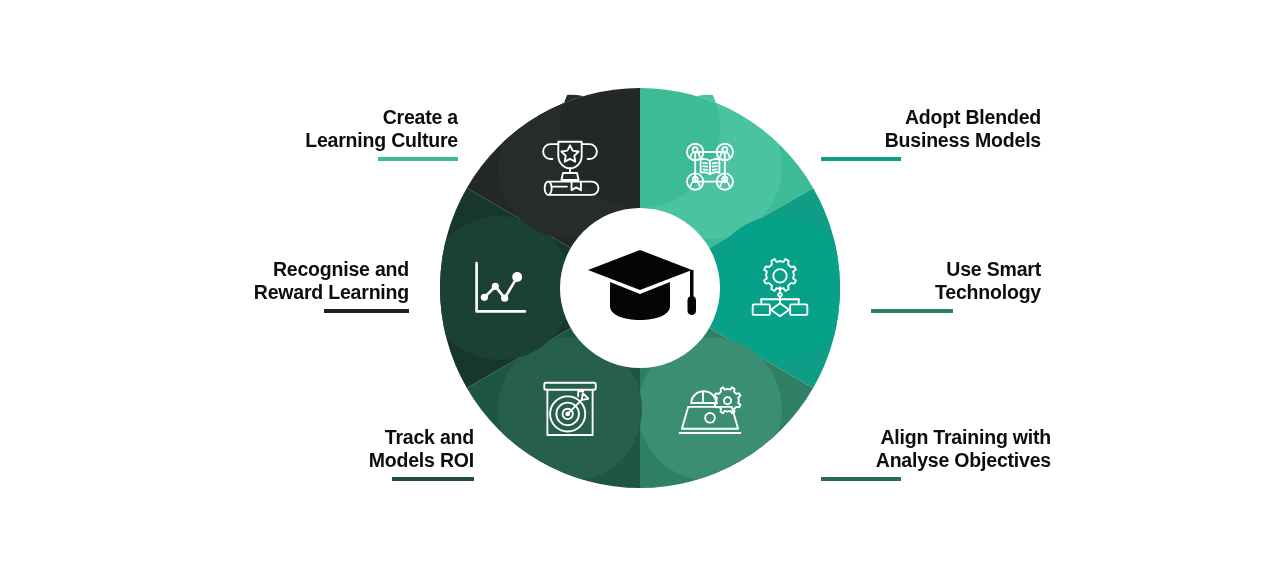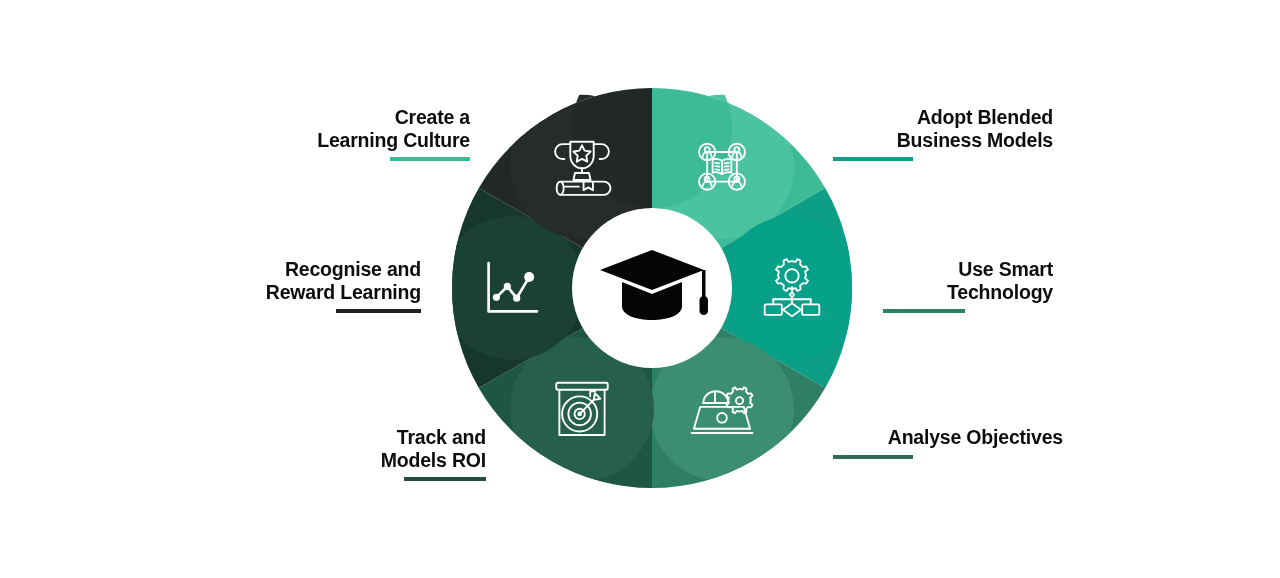--- a/index.html
+++ b/index.html
@@ -3,21 +3,21 @@
 <meta charset="utf-8">
 <style>
   html,body{margin:0;padding:0;}
   body{
     width:1280px;height:578px;
     background:#ffffff;
     font-family:"Liberation Sans", sans-serif;
     overflow:hidden;
     position:relative;
   }
-  #stage{position:absolute;inset:0;margin-left:12px;}
+  #stage{position:absolute;inset:0;}
 
   .wheel{
     position:absolute;
     left:440px;top:88px;
     width:400px;height:400px;
   }
   .wheel svg{display:block;width:400px;height:400px;overflow:visible;}
 
   .label{
     position:absolute;
@@ -202,17 +202,18 @@
     <span class="rule" style="width: 80px; background: rgb(14, 158, 133);"></span>
   </div>
 
   <div class="label right l-tech">
     <span class="ln">Use Smart</span>
     <span class="ln">Technology</span>
     <span class="rule" style="width: 82px; background: rgb(47, 127, 103);"></span>
   </div>
 
   <div class="label right l-align">
+    <span class="ln">Align Training with</span>
     <span class="ln">Analyse Objectives</span>
     <span class="rule" style="width: 80px; background: rgb(47, 107, 85);"></span>
   </div>
 
 </div>
 
 </body></html>

